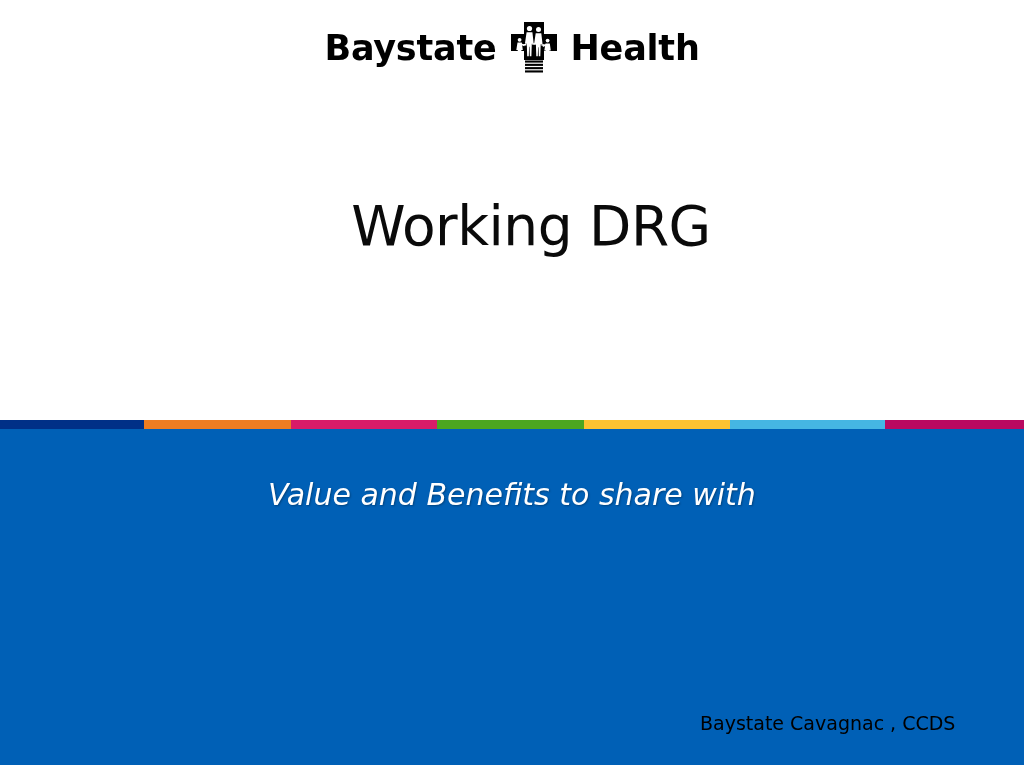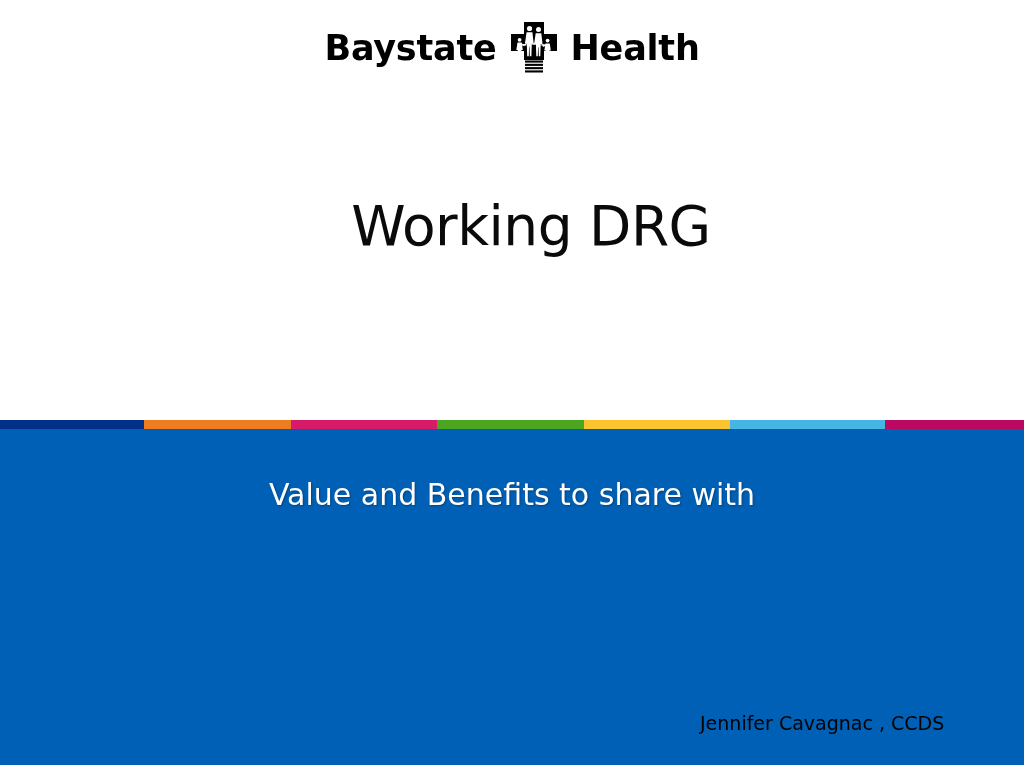--- a/index.html
+++ b/index.html
@@ -107,20 +107,21 @@
     left: 112px;
     top: 52px;
     width: 800px;
     text-align: center;
     font-family: "DejaVu Sans", sans-serif;
     font-size: 30px;
     font-weight: 400;
     color: #ffffff;
     line-height: 1.55;
     text-shadow: 1px 1px 2px rgba(0,0,0,0.30);
+    font-style: italic;
   }
   .subtitle-line { display: block; }
 
   .authors {
     position: absolute;
     left: 700px;
     top: 226px;
     width: 300px;
     text-align: left;
     font-family: "DejaVu Sans", sans-serif;
@@ -199,20 +200,20 @@
     <div class="stripe" style="background: rgb(185, 9, 96); width: 139px;"></div>
   </div>
 
   <div class="blue-panel" style="background: rgb(0, 96, 182);">
 
     <div class="subtitle" style="color: rgb(255, 255, 255);">
       <span class="subtitle-line">Value and Benefits to share with</span>
     </div>
 
     <div class="authors" style="color: rgb(0, 0, 0);">
-      <span class="author-line">Jennifer Cavagnac , CCDS</span>
+      <span class="author-line">Baystate Cavagnac , CCDS</span>
       
       
     </div>
   </div>
 
   <div class="bottom-sliver"></div>
 </div>
 
 </body></html>

